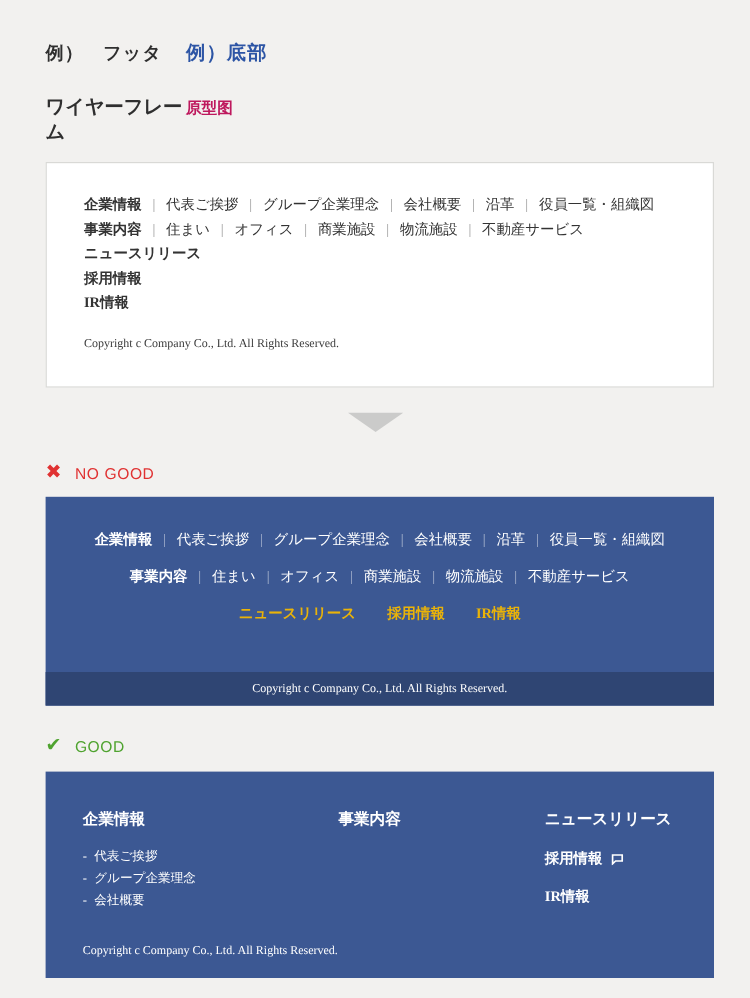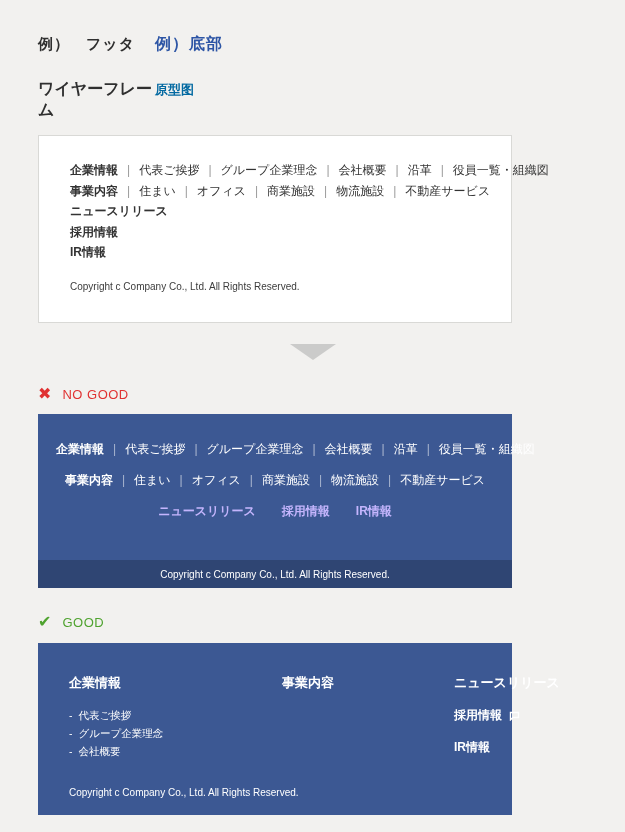--- a/index.html
+++ b/index.html
@@ -11,24 +11,24 @@
     overflow:hidden;
   }
   .content{padding:34px 38px 0 38px;}
 
   
   .title-row{display:flex;align-items:baseline;}
   .title-ja{font-size:15px;font-weight:bold;width:117px;flex:0 0 117px;letter-spacing:1px;}
   .title-zh{font-size:16px;font-weight:bold;color:#2d55a5;letter-spacing:1px;}
   .subtitle-row{display:flex;align-items:baseline;margin-top:24px;}
   .subtitle-ja{font-size:16px;font-weight:bold;width:117px;flex:0 0 117px;}
-  .subtitle-zh{font-size:13px;font-weight:bold;color:#0369a1;}
+  .subtitle-zh{font-size:13px;font-weight:bold;color:#be185d;}
 
   
-  .panel{width:474px;box-sizing:border-box;}
+  .panel{width:557px;box-sizing:border-box;font-family:Liberation Serif, serif;}
 
   
   .wf-panel{
     background:#ffffff;border:1px solid #d9d9d6;
     margin-top:14px;height:188px;
     padding:24px 31px 0 31px;
   }
   .nav-row{font-size:12px;line-height:20.5px;color:#333;white-space:nowrap;}
   .nav-head{font-weight:bold;}
   .nav-sep{color:#9a9a9a;margin:0 9px;}
@@ -49,21 +49,21 @@
   .label-icon{font-size:16px;font-weight:bold;margin-right:11px;line-height:1;}
   .label-text{font-size:13px;letter-spacing:.5px;}
   .ng-label .label-icon,.ng-label .label-text{color:#e03232;}
   .gd-label .label-icon,.gd-label .label-text{color:#4fa32f;}
 
   
   .ng-panel{margin-top:12px;background:#3c5893;}
   .ng-main{height:146px;box-sizing:border-box;padding:20px 18px 0 18px;text-align:center;color:#fff;}
   .ng-main .nav-row{color:#fff;line-height:31px;}
   .ng-main .nav-sep{color:rgba(255,255,255,.55);}
-  .ng-links{line-height:31px;font-size:12px;font-weight:bold;color:#c4b5fd;}
+  .ng-links{line-height:31px;font-size:12px;font-weight:bold;color:#eab308;}
   .ng-links .ng-link{margin:0 13px;}
   .ng-bar{
     height:28px;background:#2f4573;color:#fff;font-size:10px;
     display:flex;align-items:center;justify-content:center;
   }
 
   
   .gd-panel{
     margin-top:13px;background:#3c5893;color:#fff;
     height:172px;padding:31px 31px 0 31px;

